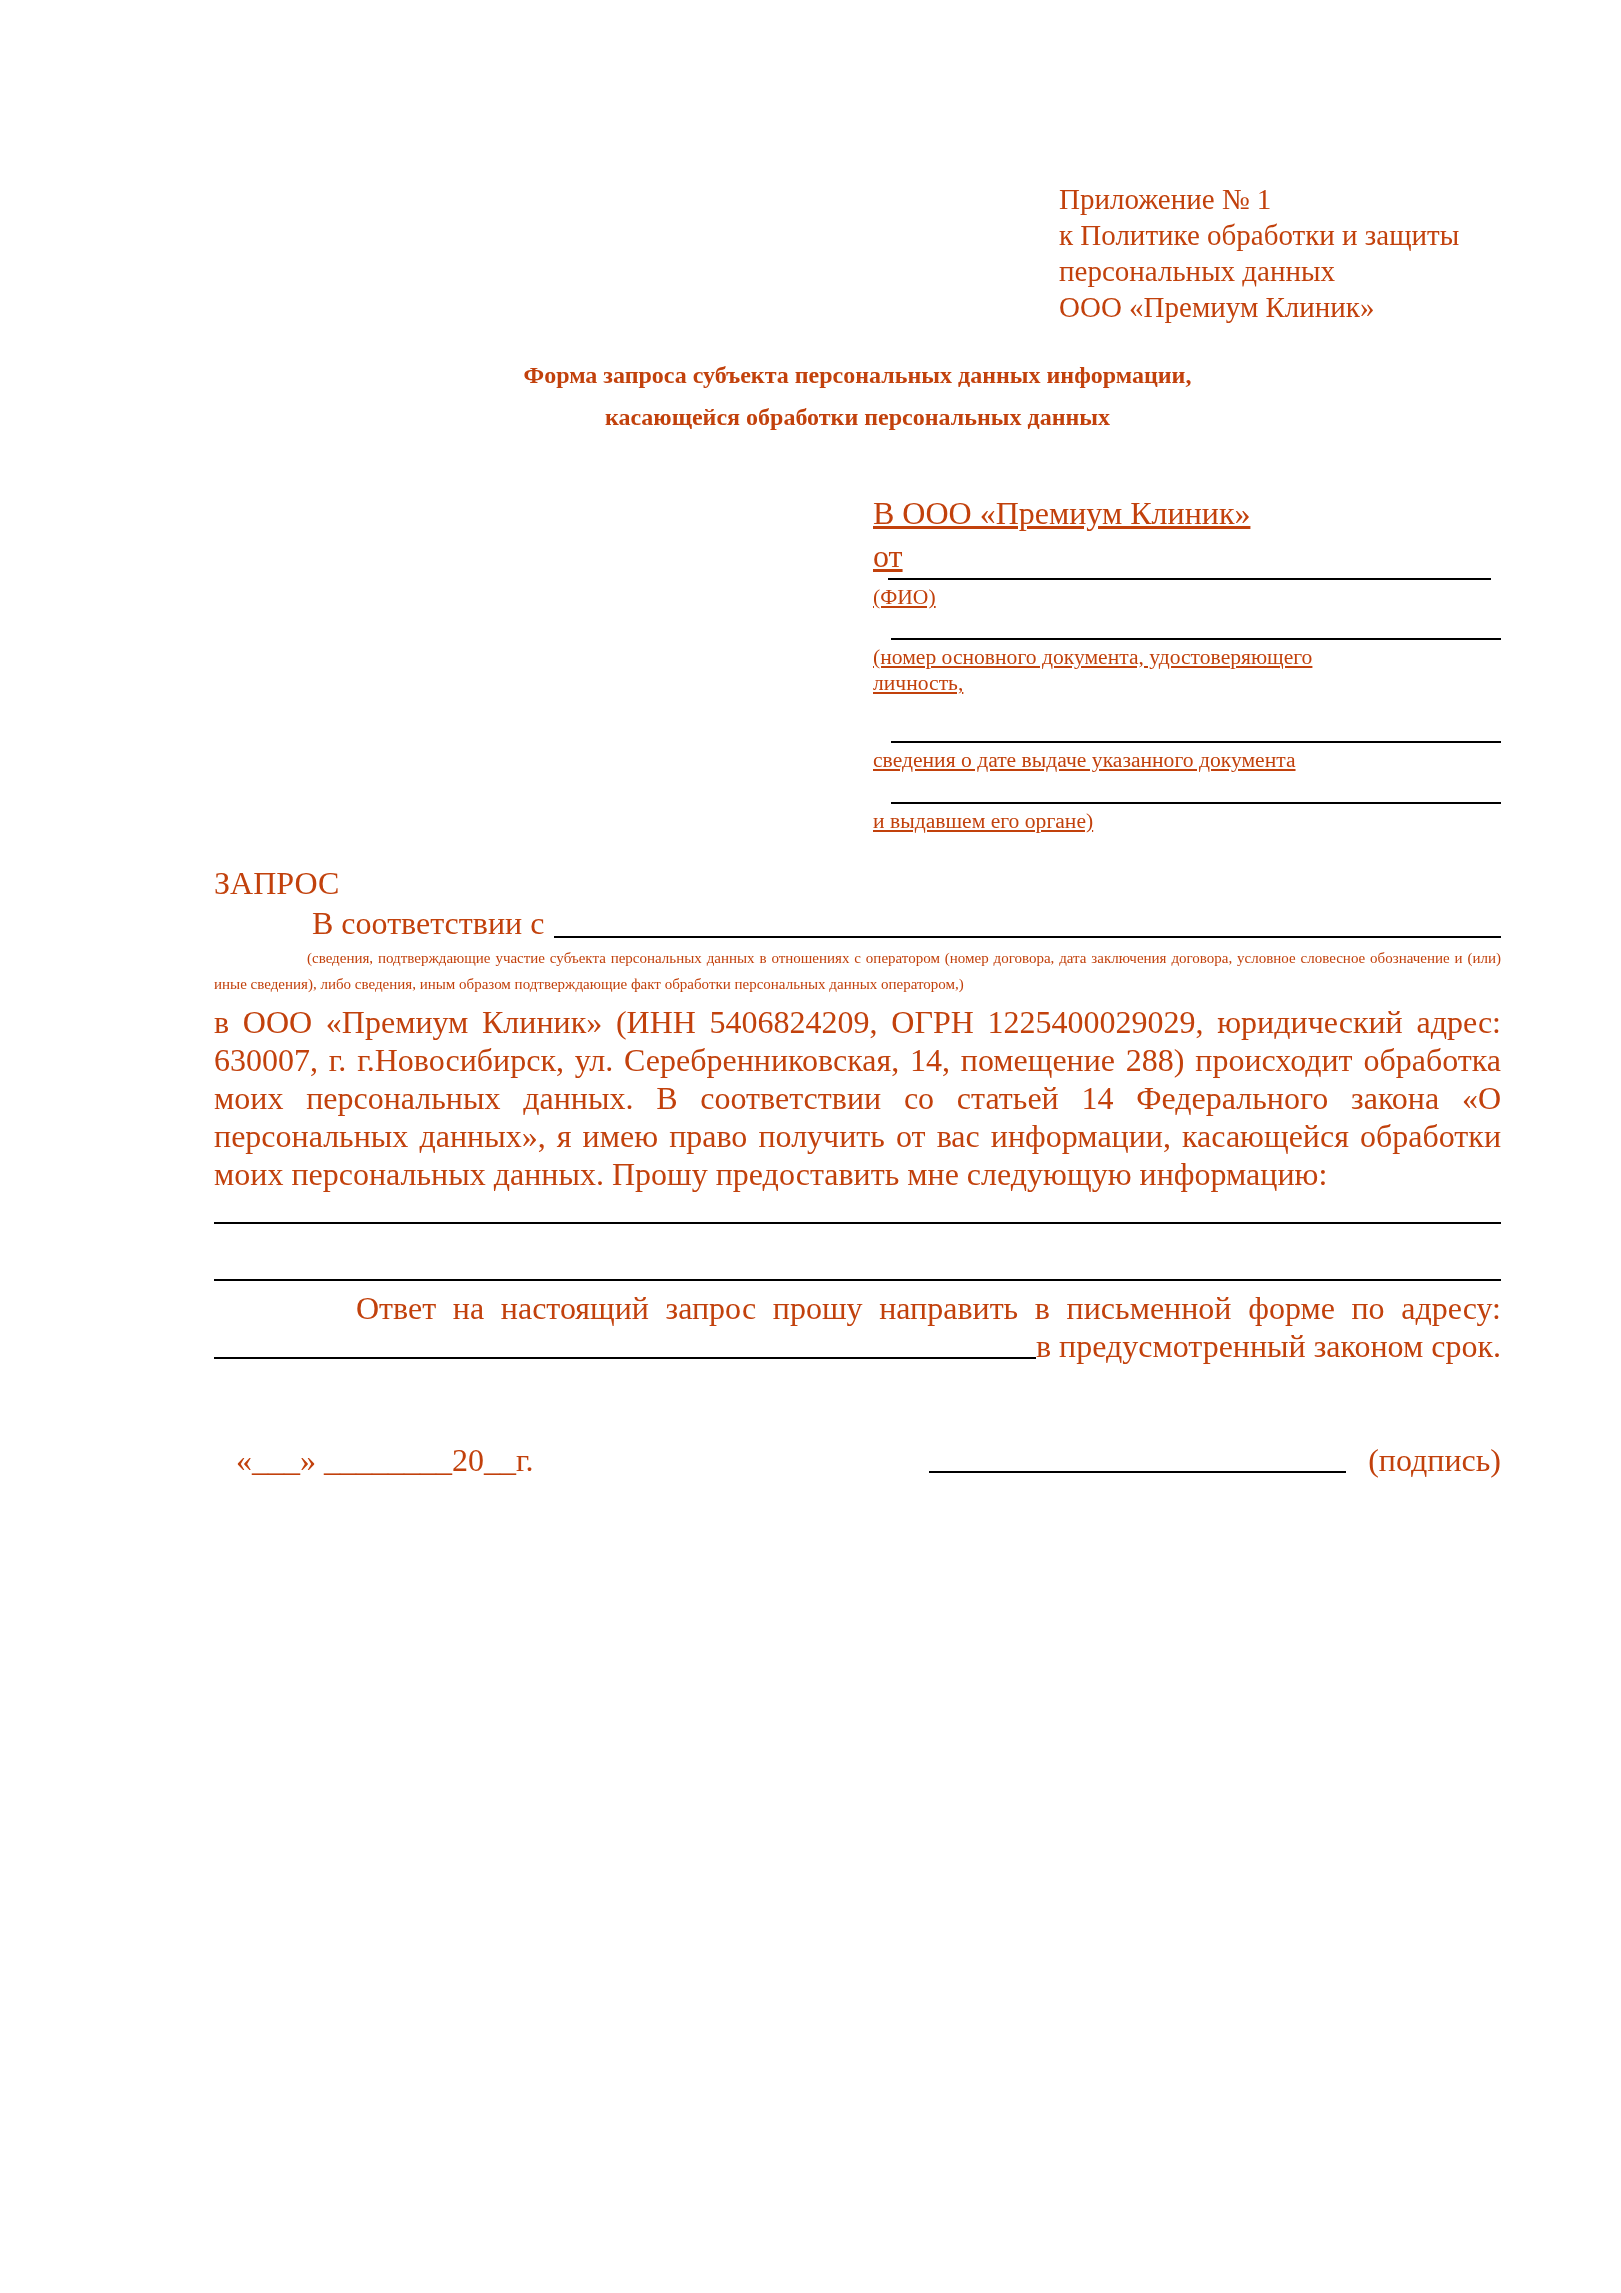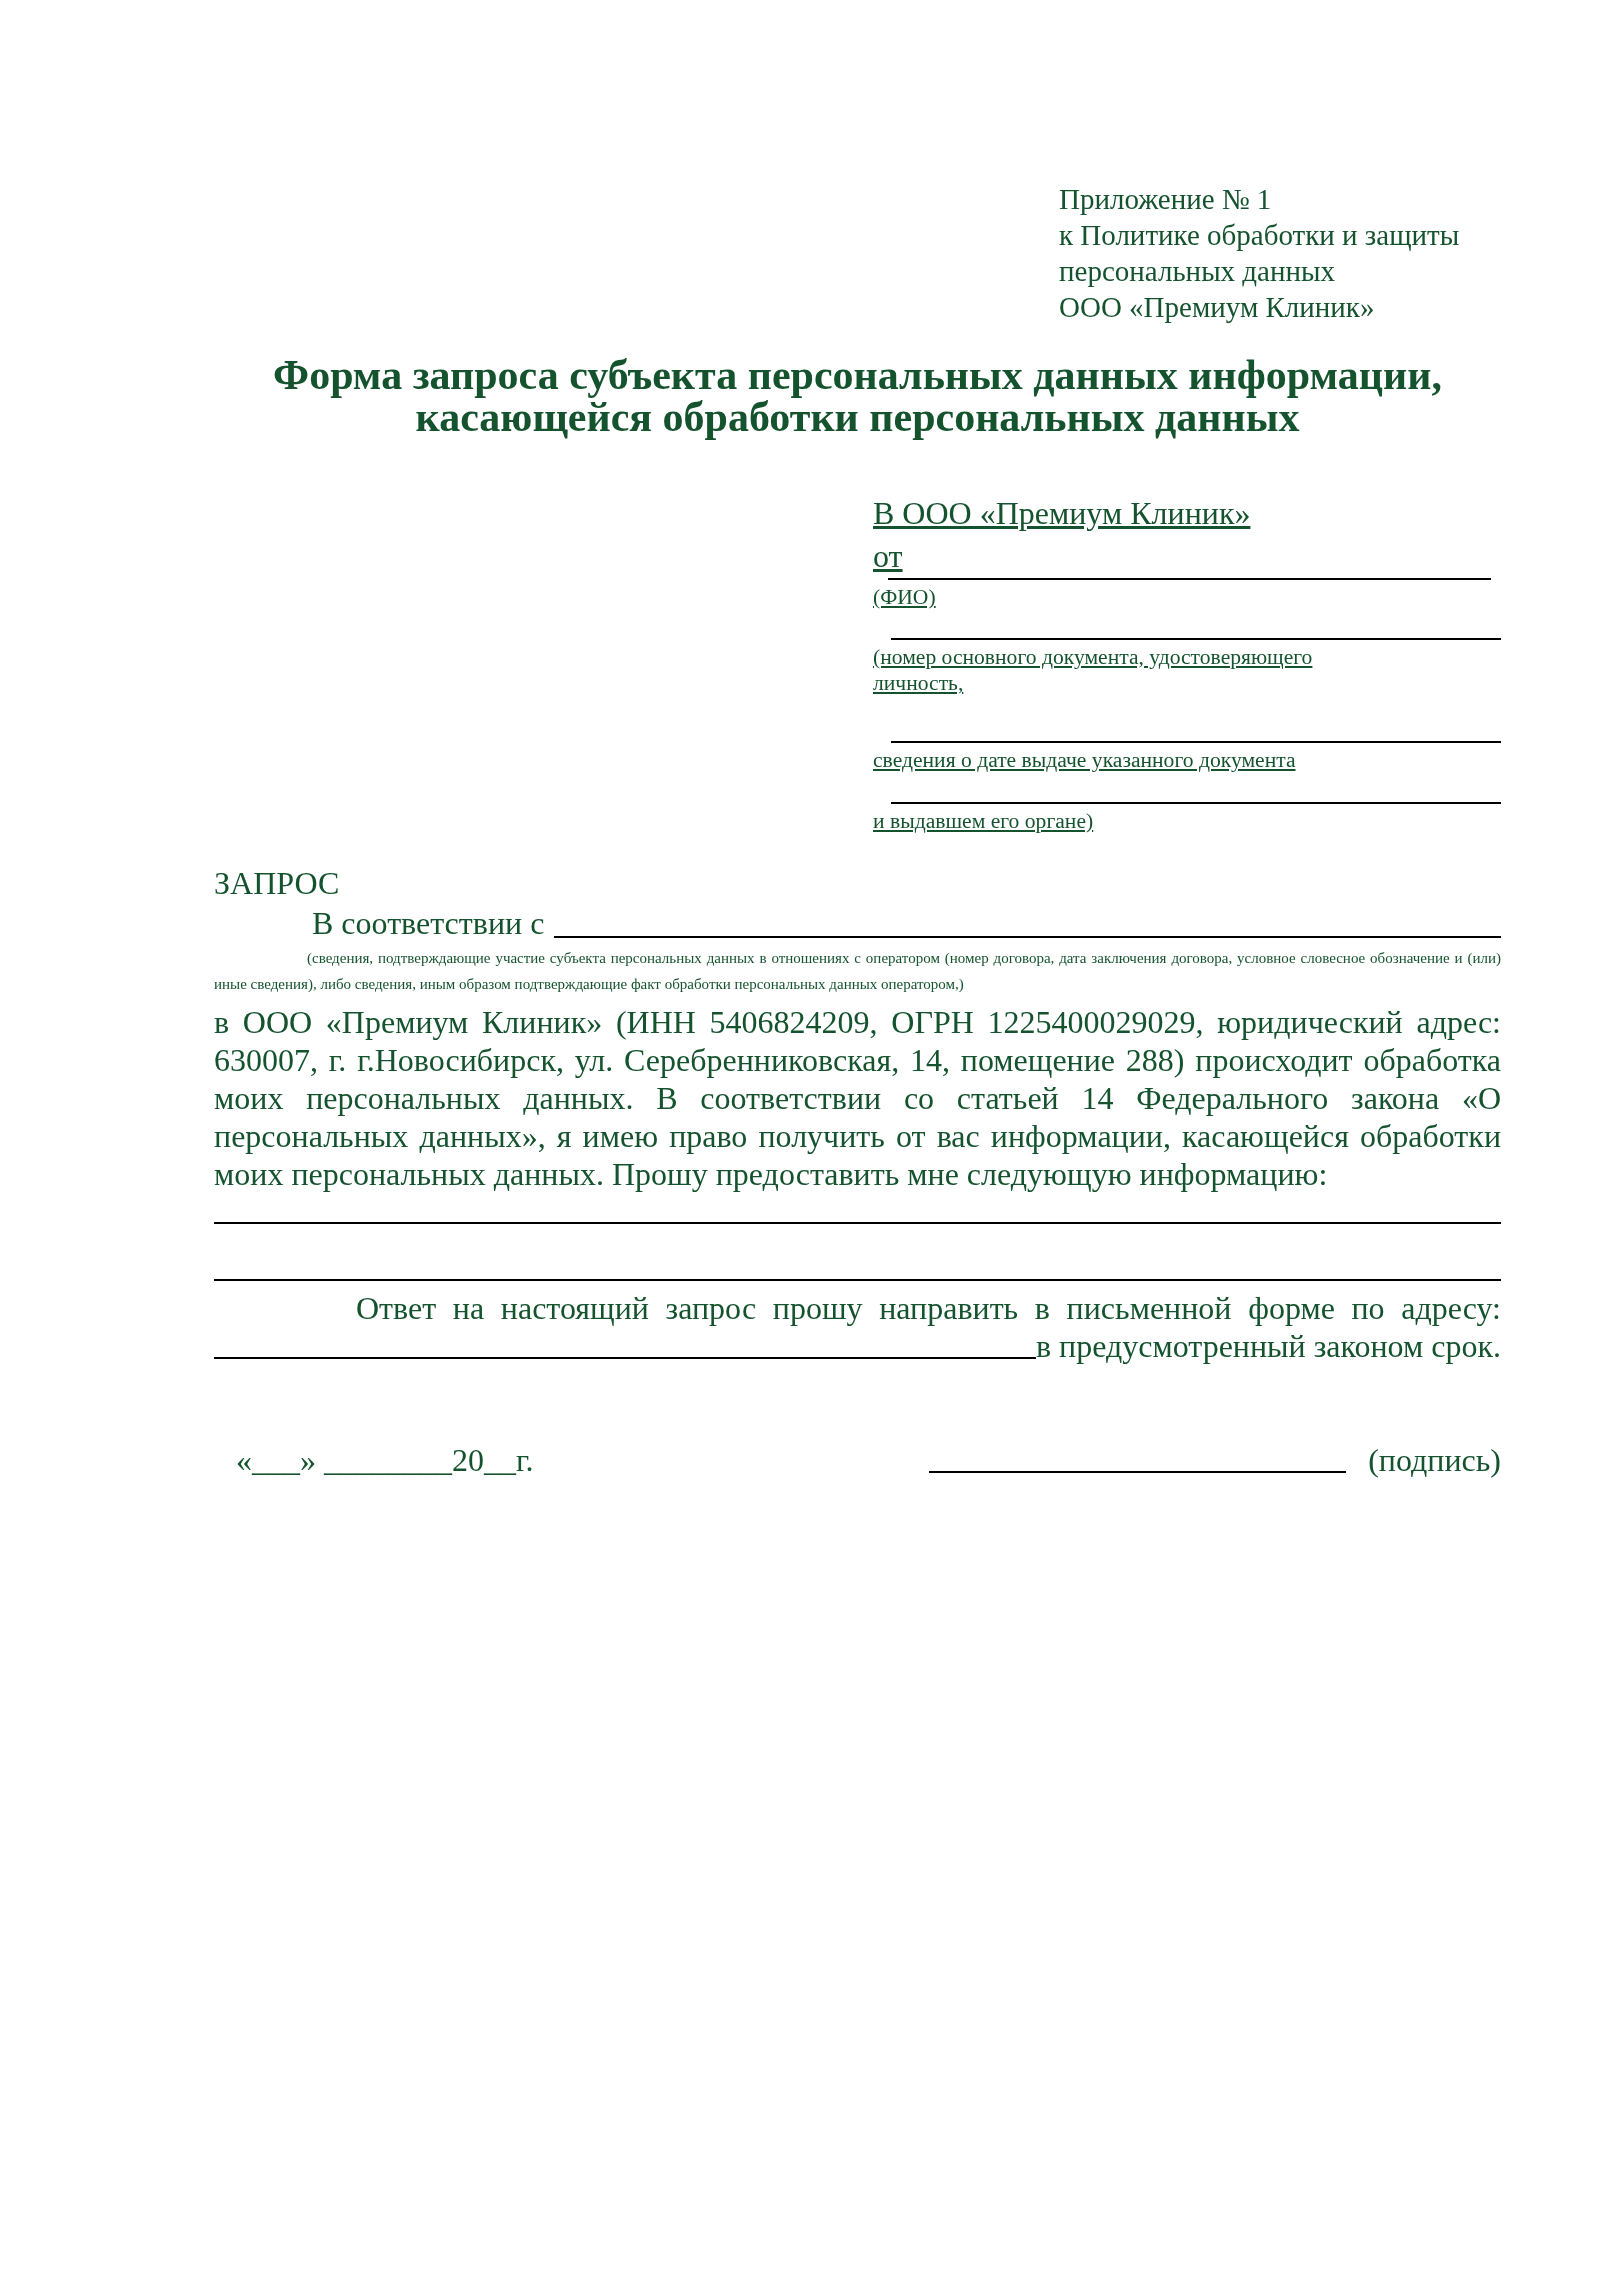--- a/index.html
+++ b/index.html
@@ -1,34 +1,34 @@
 <!DOCTYPE html>
 <html lang="ru"><head>
 <meta charset="utf-8">
 <style>
   html, body { margin: 0; padding: 0; background: #ffffff; }
   .page {
     position: relative;
     width: 1621px;
     height: 2294px;
     background: #ffffff;
-    color: #14532d;
+    color: #c2410c;
     font-family: "Liberation Serif", "DejaVu Serif", serif;
     font-size: 32px;
     line-height: 38px;
     box-sizing: border-box;
     padding: 181px 120px 0 214px;
     overflow: hidden;
   }
 
   
   .appendix { margin-left: 845px; font-size: 29px; line-height: 36px; }
 
   
-  .title { margin-top: 29px; text-align: center; font-weight: bold; font-size: 42px; line-height: 42px; }
+  .title { margin-top: 29px; text-align: center; font-weight: bold; font-size: 24px; line-height: 42px; }
 
   
   .addressee { margin-top: 54px; margin-left: 659px; line-height: 43px; text-decoration: underline; }
   .addr-line { height: 0; border-bottom: 2.9px solid #000; }
   .line-fio { margin-left: 14.7px; margin-right: 9.8px; }
   .line-ind { margin-left: 17.6px; }
   .caption { font-size: 21.6px; line-height: 26.5px; margin-top: 3.9px; }
   .cap-shift { padding-right: 157px; }
   .gap-28 { margin-top: 27.4px; }
   .gap-45 { margin-top: 44px; }

